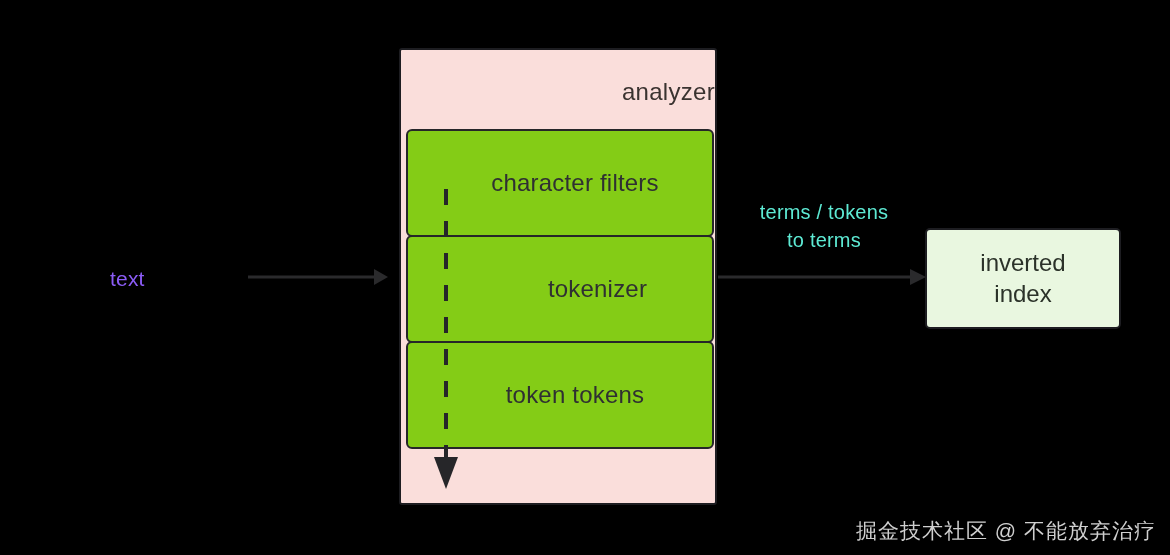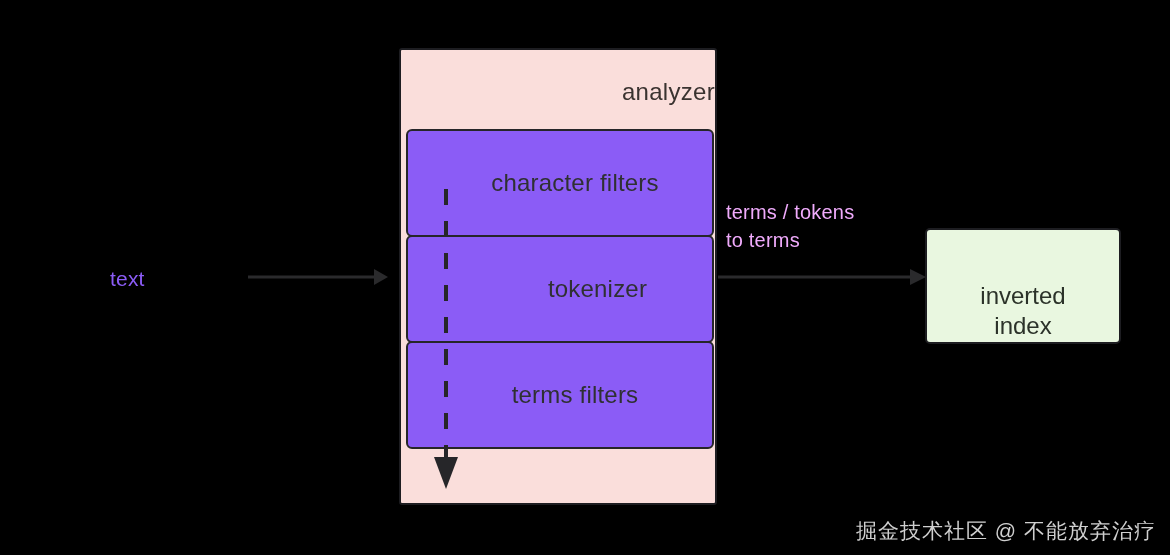--- a/index.html
+++ b/index.html
@@ -66,21 +66,21 @@
     left: 5px;
     top: 79px;
     width: 308px;
     height: 326px;
   }
   .stage {
     position: absolute;
     left: 0;
     width: 308px;
     height: 108px;
-    background: #8b5cf6;
+    background: #84cc16;
     border: 2.5px solid #262629;
     border-radius: 6px;
     box-sizing: border-box;
     display: flex;
     align-items: center;
     justify-content: center;
   }
   .stage.s1 { top: 0px; }
   .stage.s2 { top: 106px; padding-left: 45px; }
   .stage.s3 { top: 212px; }
@@ -101,40 +101,40 @@
     pointer-events: none;
   }
   .flow-arrow svg { display: block; overflow: visible; }
 
   
   .output-label {
     position: absolute;
     left: 726px;
     top: 198px;
     width: 196px;
-    text-align: left;
+    text-align: center;
     font-size: 20px;
-    color: #f0abfc;
+    color: #5eead4;
     line-height: 1.4;
     letter-spacing: .2px;
   }
 
   
   .index-box {
     position: absolute;
     left: 925px;
     top: 228px;
     width: 196px;
-    height: 116px;
+    height: 101px;
     background: #e9f7e0;
     border: 2.5px solid #1d1d21;
     border-radius: 5px;
     box-sizing: border-box;
     display: flex;
-    align-items: flex-end;
+    align-items: center;
     justify-content: center;
   }
   .index-label {
     font-size: 24px;
     color: #2b3229;
     text-align: center;
     line-height: 1.28;
   }
 
   
@@ -170,21 +170,21 @@
 
       <div class="stage s1">
         <span class="stage-label">character filters</span>
       </div>
 
       <div class="stage s2">
         <span class="stage-label">tokenizer</span>
       </div>
 
       <div class="stage s3">
-        <span class="stage-label">terms filters</span>
+        <span class="stage-label">token tokens</span>
       </div>
 
       <div class="flow-arrow">
         <svg width="32" height="296" viewBox="0 0 32 296">
           <line x1="12" y1="0" x2="12" y2="270" stroke="#262629" stroke-width="4" stroke-dasharray="16,16" stroke-linecap="butt"></line>
           <polygon points="0,268 24,268 12,300" fill="#262629"></polygon>
         </svg>
       </div>
 
     </div>

